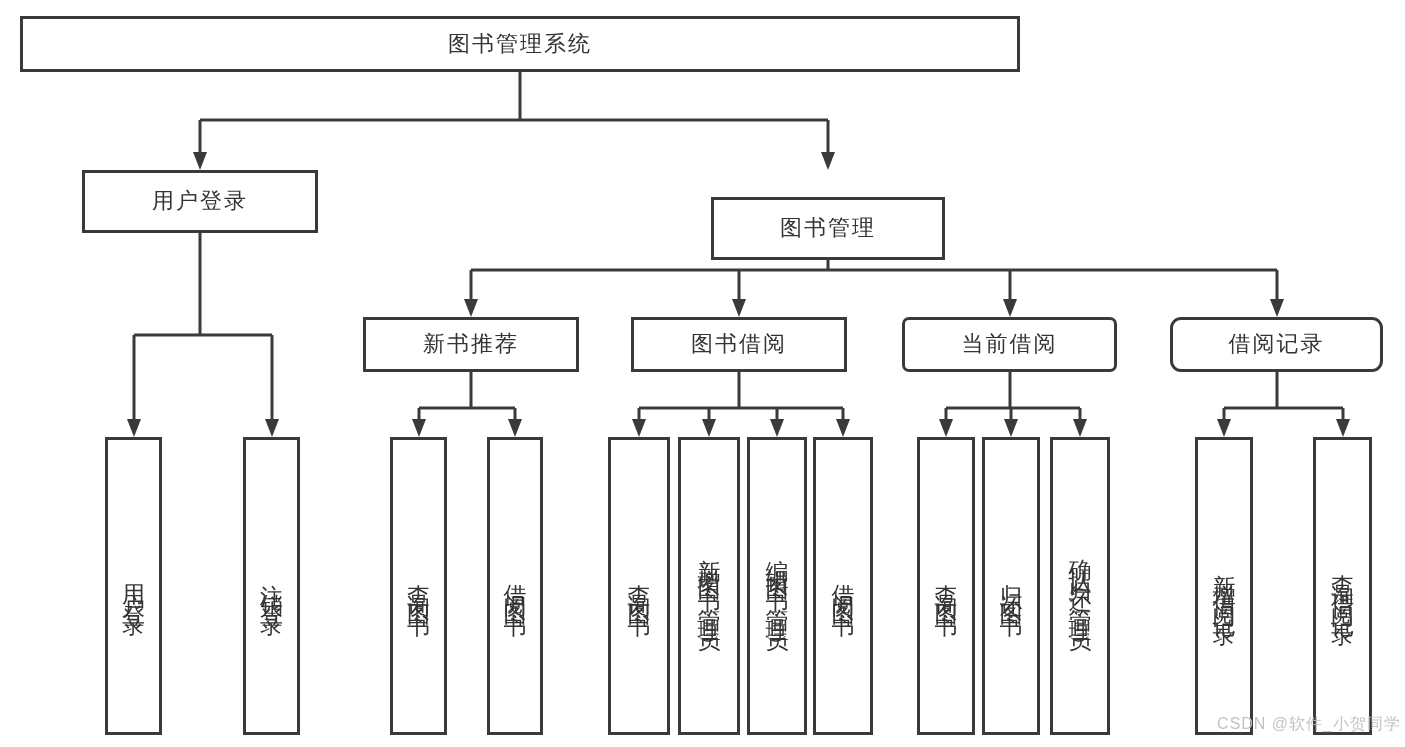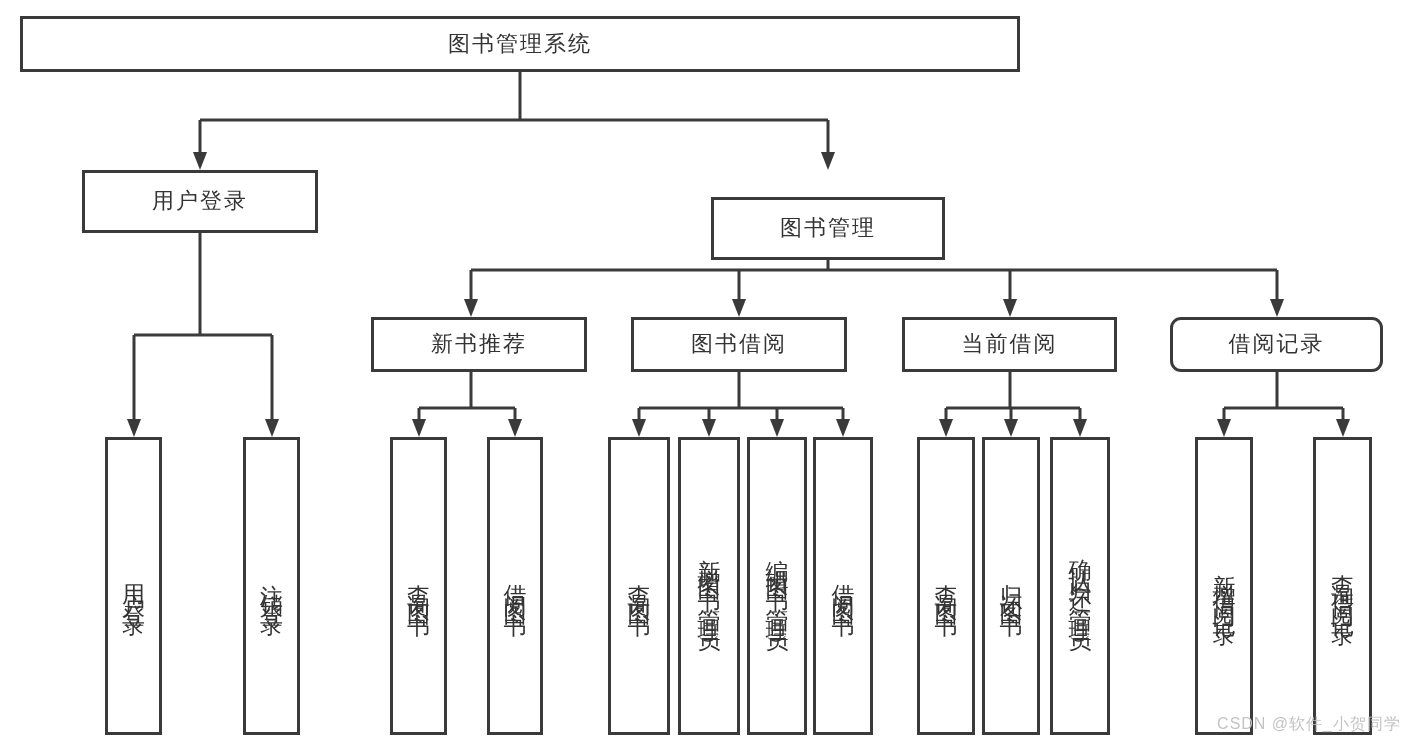--- a/index.html
+++ b/index.html
@@ -94,23 +94,23 @@
       <polygon points="1224,437 1217,419 1231,419"></polygon>
       <polygon points="1343,437 1336,419 1350,419"></polygon>
     </g>
   </svg>
 
   <div class="box hbox" style="left:20px; top:16px; width:1000px; height:56px;">图书管理系统</div>
 
   <div class="box hbox" style="left:82px; top:170px; width:236px; height:63px;">用户登录</div>
   <div class="box hbox" style="left:711px; top:170px; width:234px; height:63px;margin-top:27px;">图书管理</div>
 
-  <div class="box hbox" style="left:363px; top:317px; width:216px; height:55px;margin-left:8px;">新书推荐</div>
+  <div class="box hbox" style="left:363px; top:317px; width:216px; height:55px;">新书推荐</div>
   <div class="box hbox" style="left:631px; top:317px; width:216px; height:55px;">图书借阅</div>
-  <div class="box hbox" style="left:902px; top:317px; width:215px; height:55px;">当前借阅</div>
+  <div class="box hbox" style="left:902px; top:317px; width:215px; height:55px;border-radius:7px;">当前借阅</div>
   <div class="box hbox" style="left:1170px; top:317px; width:213px; height:55px;border-radius:11px;">借阅记录</div>
 
   <div class="box vbox" style="left:105px; top:437px; width:57px; height:298px;">用户登录</div>
   <div class="box vbox" style="left:243px; top:437px; width:57px; height:298px;">注销登录</div>
 
   <div class="box vbox" style="left:390px; top:437px; width:57px; height:298px;">查询图书</div>
   <div class="box vbox" style="left:487px; top:437px; width:56px; height:298px;">借阅图书</div>
 
   <div class="box vbox" style="left:608px; top:437px; width:62px; height:298px;">查询图书</div>
   <div class="box vbox" style="left:678px; top:437px; width:62px; height:298px;">新增图书（管理员）</div>

